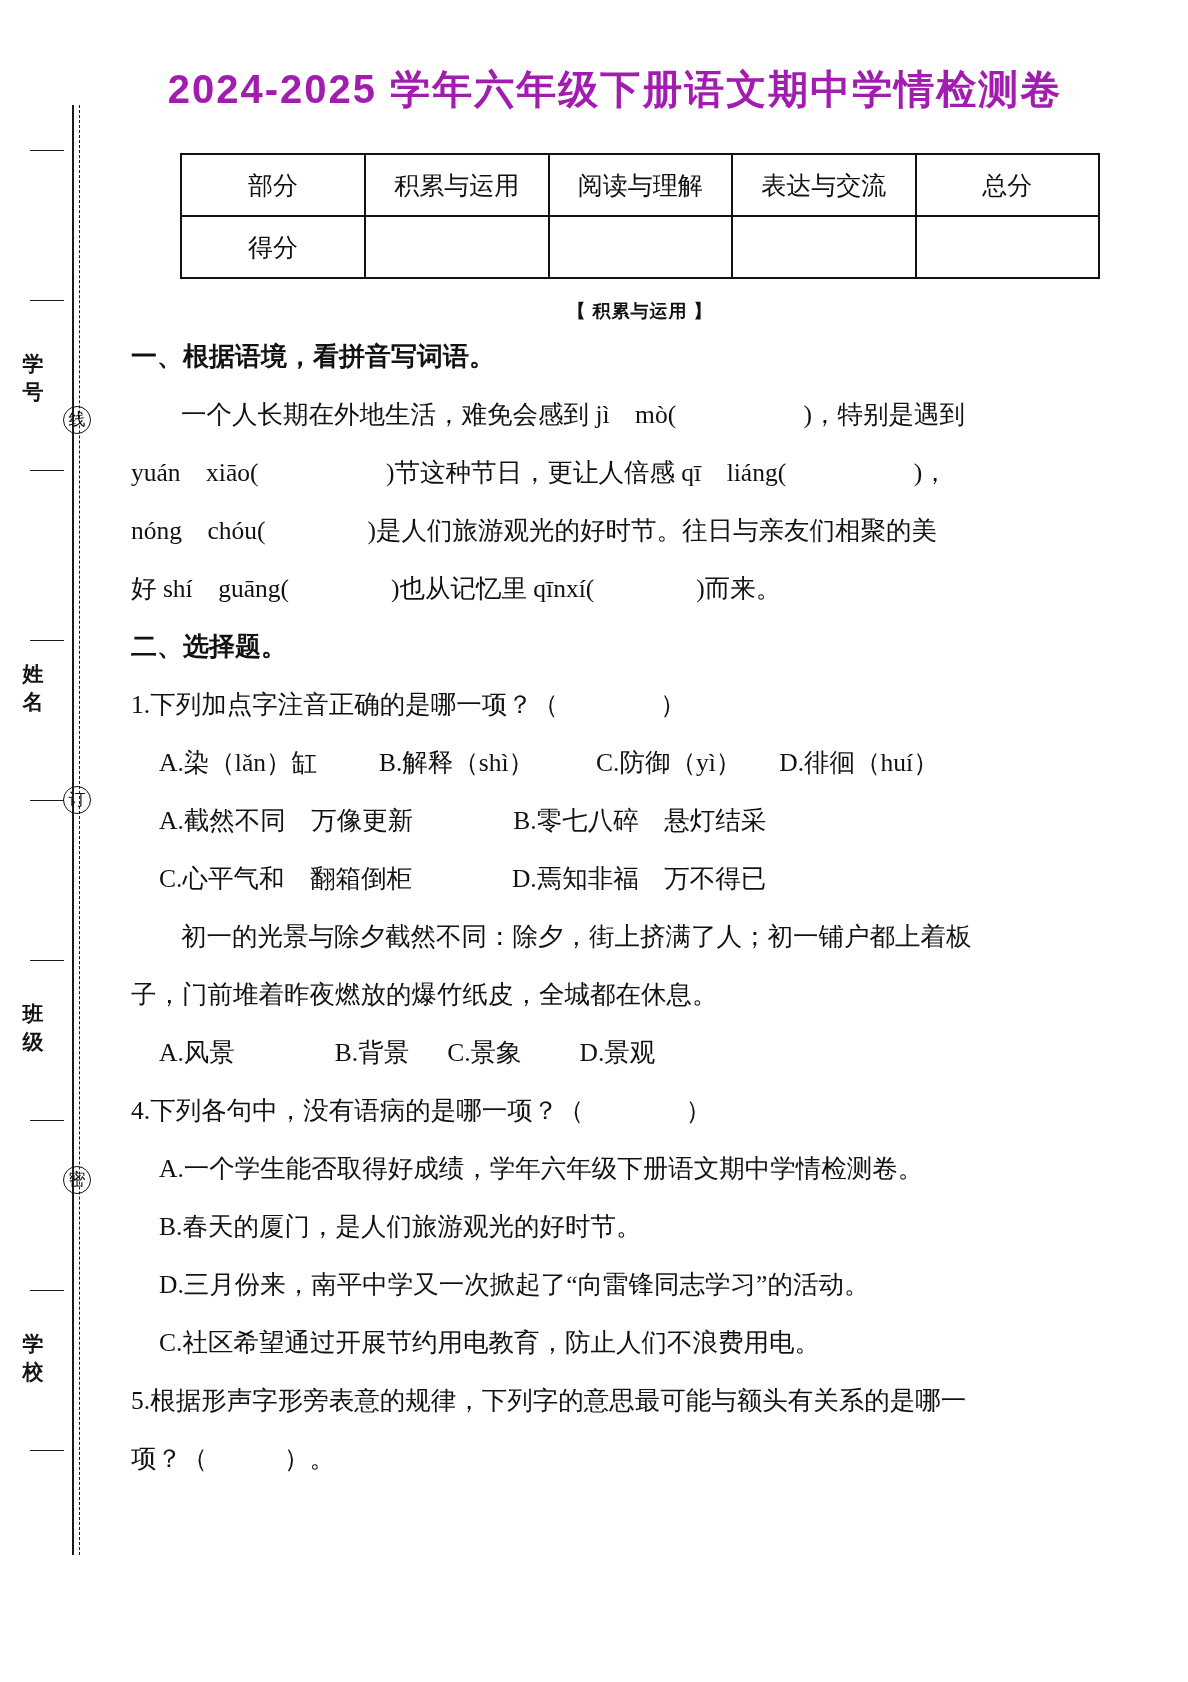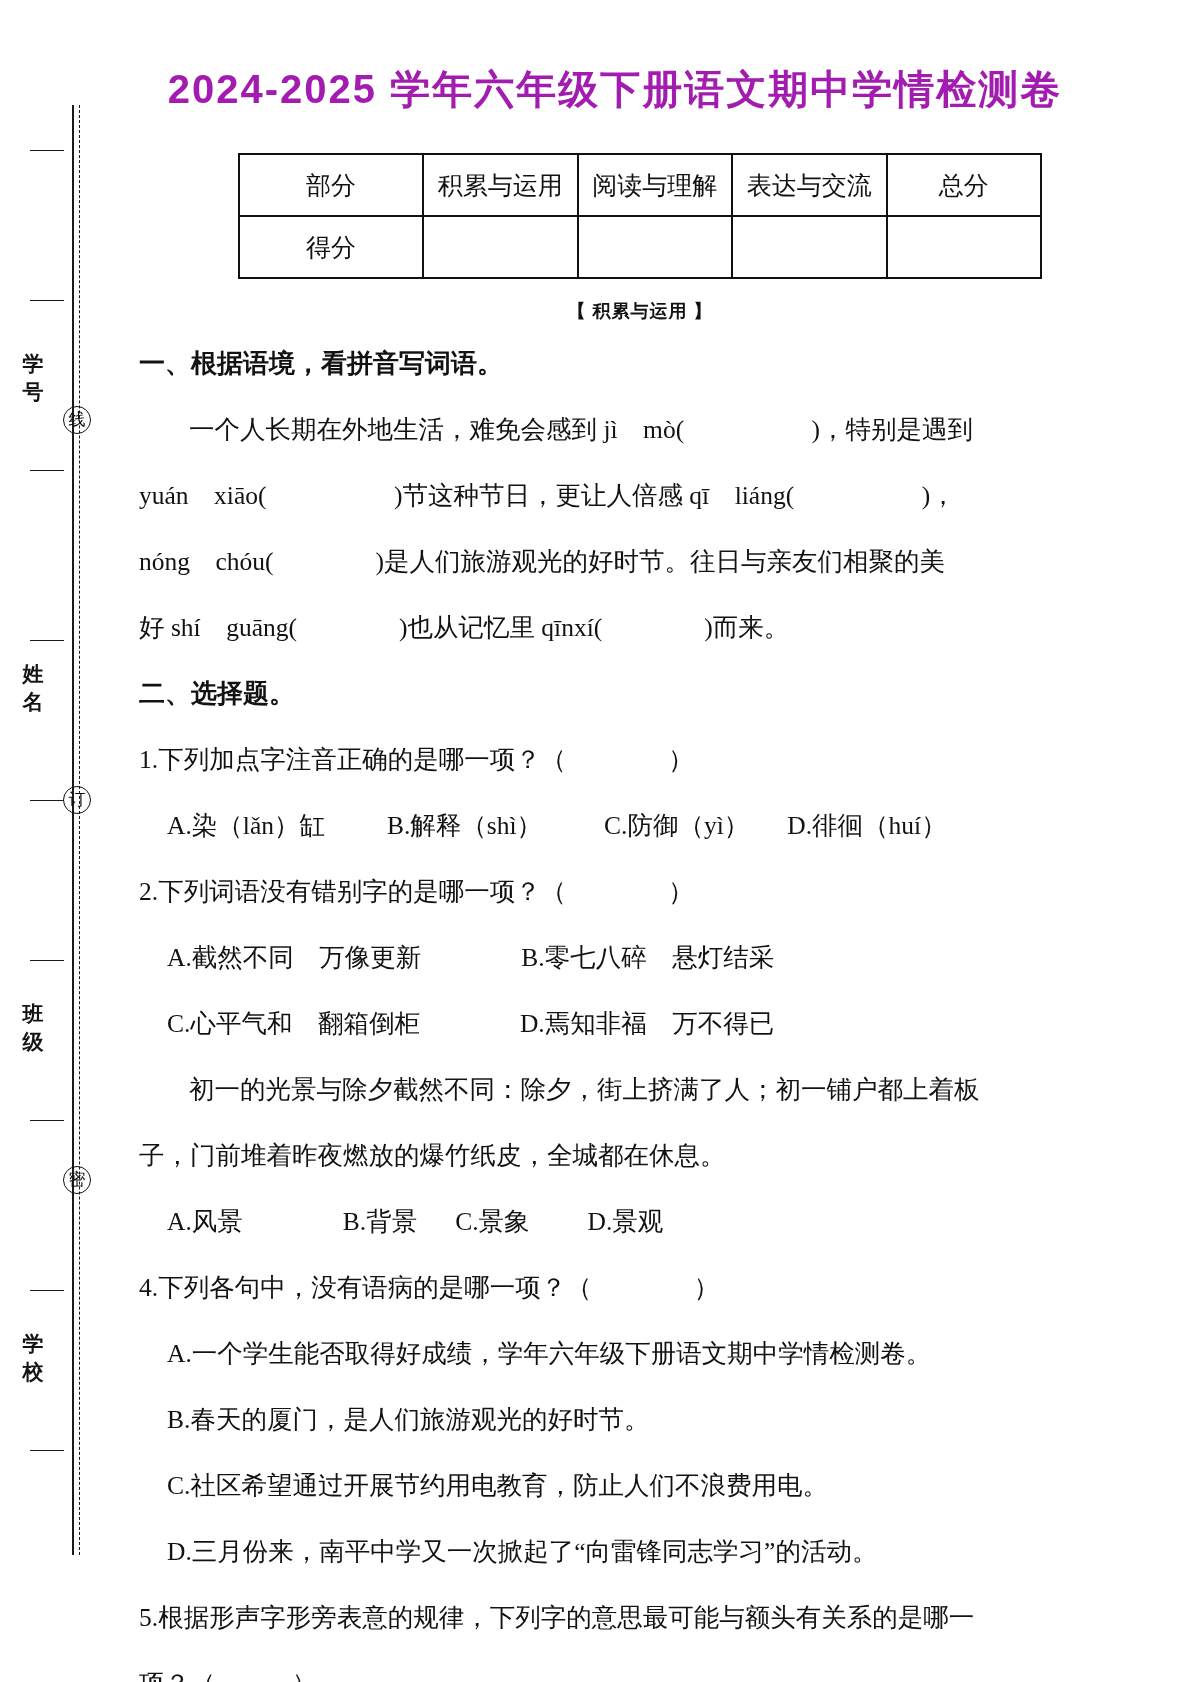--- a/index.html
+++ b/index.html
@@ -97,21 +97,21 @@
     font-weight: 700;
     letter-spacing: 2px;
     font-family: "Liberation Sans", "DejaVu Sans", sans-serif;
     color: #a21caf;
     padding-right: 50px;
   }
 
   table.score-table {
     border-collapse: collapse;
     margin: 36px auto 0 auto;
-    width: 804px;
+    width: 920px;
     table-layout: fixed;
   }
   table.score-table td {
     border: 2px solid #111;
     height: 58px;
     text-align: center;
     font-size: 25px;
     font-family: "Liberation Sans", "DejaVu Sans", sans-serif;
     color: #111;
   }
@@ -130,21 +130,21 @@
     padding: 0 30px 0 14px;
     font-size: 25.5px;
     line-height: 51px;
   }
   .q-head {
     font-weight: 700;
     font-family: "Liberation Sans", "DejaVu Sans", sans-serif;
     font-size: 26px;
     margin-top: 2px;
   }
-  .p { margin: 15px; }
+  .p { margin: 7px; }
   .indent { text-indent: 50px; }
   .ind1 { padding-left: 28px; }
   .gap-lg { display: inline-block; width: 62px; }
   .gap-md { display: inline-block; width: 38px; }
   .gap-sm { display: inline-block; width: 20px; }
 </style>
 </head>
 <body>
 
 <div class="seal-area">
@@ -212,37 +212,36 @@
     <p class="p">nóng　chóu(　　　　)是人们旅游观光的好时节。往日与亲友们相聚的美</p>
     <p class="p">好 shí　guāng(　　　　)也从记忆里 qīnxí(　　　　)而来。</p>
 
     <p class="p q-head">二、选择题。</p>
 
     <p class="p">1.下列加点字注音正确的是哪一项？（　　　　）</p>
     <p class="p ind1">
       <span>A.染（lǎn）缸</span><span class="gap-lg"></span><span>B.解释（shì）</span><span class="gap-lg"></span><span>C.防御（yì）</span><span class="gap-md"></span><span>D.徘徊（huí）</span>
     </p>
 
-    <p class="p">2.下列词语没有错别字的是哪一项？（　　　　）</p>
     <p class="p ind1">
       <span>A.截然不同　万像更新</span><span class="gap-lg"></span><span class="gap-md"></span><span>B.零七八碎　悬灯结采</span>
     </p>
     <p class="p ind1">
       <span>C.心平气和　翻箱倒柜</span><span class="gap-lg"></span><span class="gap-md"></span><span>D.焉知非福　万不得已</span>
     </p>
 
     <p class="p indent">初一的光景与除夕截然不同：除夕，街上挤满了人；初一铺户都上着板</p>
     <p class="p">子，门前堆着昨夜燃放的爆竹纸皮，全城都在休息。</p>
     <p class="p ind1">
       <span>A.风景</span><span class="gap-lg"></span><span class="gap-md"></span><span>B.背景</span><span class="gap-md"></span><span>C.景象</span><span class="gap-md"></span><span class="gap-sm"></span><span>D.景观</span>
     </p>
 
     <p class="p">4.下列各句中，没有语病的是哪一项？（　　　　）</p>
     <p class="p ind1">A.一个学生能否取得好成绩，学年六年级下册语文期中学情检测卷。</p>
     <p class="p ind1">B.春天的厦门，是人们旅游观光的好时节。</p>
+    <p class="p ind1">D.三月份来，南平中学又一次掀起了“向雷锋同志学习”的活动。</p>
     <p class="p ind1">C.社区希望通过开展节约用电教育，防止人们不浪费用电。</p>
-    <p class="p ind1">D.三月份来，南平中学又一次掀起了“向雷锋同志学习”的活动。</p>
 
     <p class="p">5.根据形声字形旁表意的规律，下列字的意思最可能与额头有关系的是哪一</p>
     <p class="p">项？（　　　）。</p>
 
   </div>
 </div>
 
 </body></html>

